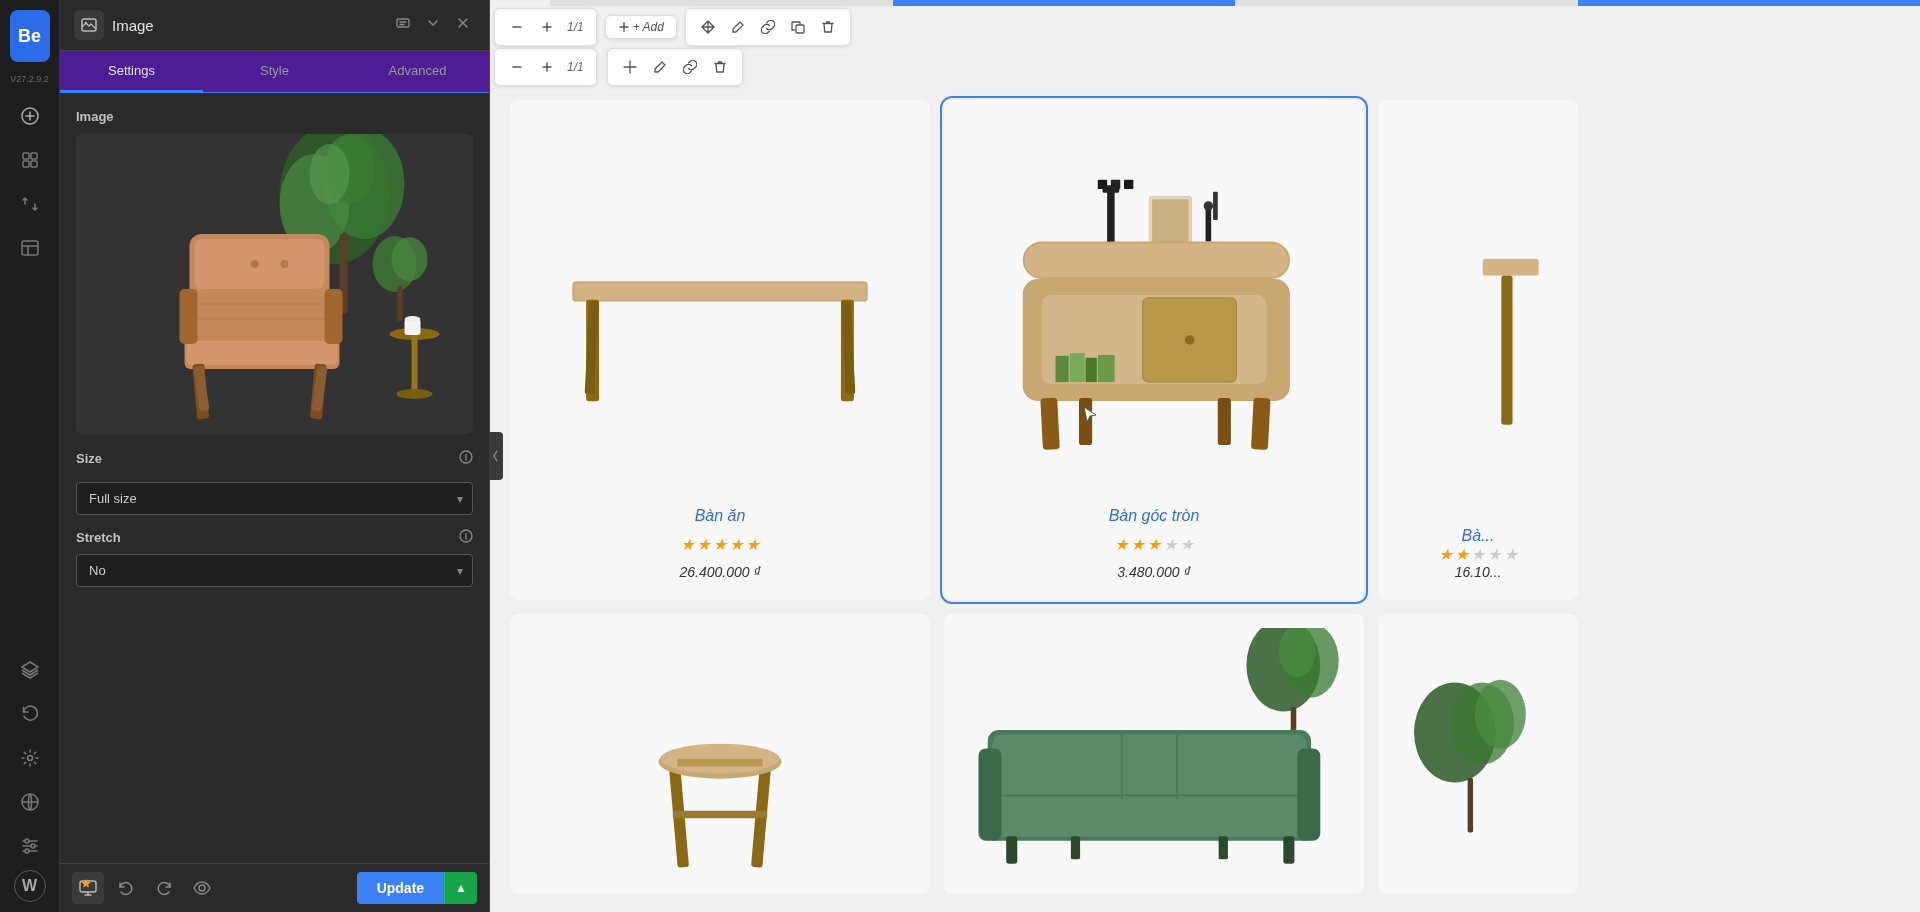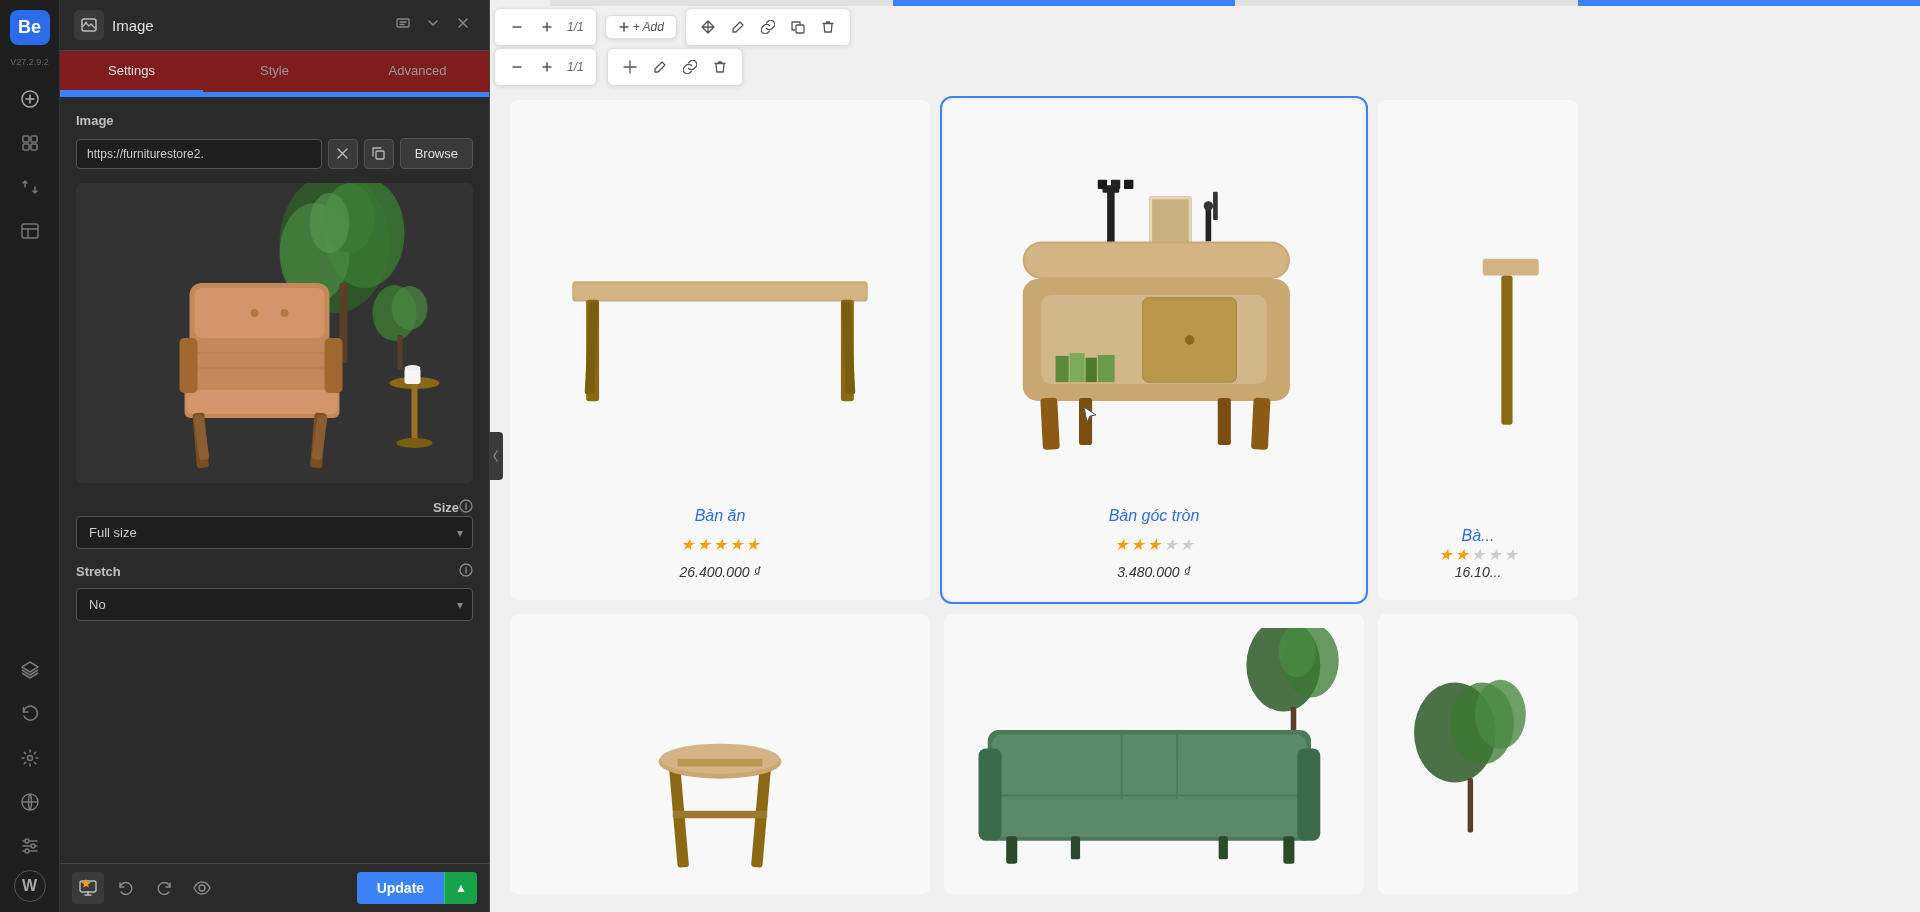--- a/index.html
+++ b/index.html
@@ -10,21 +10,21 @@
       width: 60px;
       background: #1e1e1e;
       display: flex;
       flex-direction: column;
       align-items: center;
       padding: 10px 0;
       gap: 4px;
       border-right: 1px solid #333;
     }
     .app-logo {
-      width: 40px; height: 35px;
+      width: 40px; height: 52px;
       background: #2d6ce8;
       border-radius: 8px;
       display: flex; align-items: center; justify-content: center;
       color: white; font-weight: 900; font-size: 18px;
       margin-bottom: 8px;
     }
     .version-text {
       font-size: 9px; color: #666; margin-bottom: 8px;
     }
     .sidebar-icon {
@@ -66,22 +66,22 @@
     .panel-header-icons {
       display: flex; gap: 6px; align-items: center;
     }
     .ph-icon {
       color: #999; cursor: pointer; font-size: 16px; padding: 4px;
     }
 
     
     .panel-tabs {
       display: flex;
-      border-bottom: 5px solid #3b82f6;
-      background: #7f1d1d;
+      border-bottom: 1px solid #3b82f6;
+      background: #4c1d95;
       align-items: center;
     }
     .tab {
       flex: 1;
       text-align: center;
       padding: 12px 0;
       font-size: 13px;
       color: #999;
       cursor: pointer;
       border-bottom: 2px solid transparent;
@@ -140,21 +140,21 @@
       overflow: hidden;
       display: flex; align-items: center; justify-content: center;
       margin-bottom: 16px;
       position: relative;
     }
     
     .chair-svg { width: 100%; height: 100%; }
 
     
     .size-row {
-      display: flex; align-items: center; justify-content: flex-end; margin-bottom: 0;
+      display: flex; align-items: center; justify-content: space-between; margin-bottom: 15px;
     }
     .size-label { color: #c0c0c0; font-size: 13px; font-weight: 600; }
     .info-icon { color: #888; font-size: 13px; cursor: pointer; }
     .select-wrapper {
       position: relative;
       width: 100%;
     }
     .select-control {
       width: 100%;
       background: #1e1e1e;
@@ -456,35 +456,20 @@
 
   <div class="panel-tabs">
     <div class="tab active">Settings</div>
     <div class="tab">Style</div>
     <div class="tab">Advanced</div>
   </div>
 
   <div class="panel-content">
 
     <div class="section-label">Image</div>
-    <div class="url-row">
-      <input type="text" class="url-input" value="https://furniturestore2." style="">
-      <div class="icon-btn">
-        <svg width="13" height="13" viewBox="0 0 13 13" fill="none">
-            <path d="M2 2l9 9M11 2L2 11" stroke="#bbb" stroke-width="1.4" stroke-linecap="round"></path>
-          </svg>
-      </div>
-      <div class="icon-btn">
-        <svg width="13" height="13" viewBox="0 0 13 13" fill="none">
-            <rect x="4" y="4" width="8" height="8" rx="1" stroke="#bbb" stroke-width="1.3"></rect>
-            <path d="M1 9V1h8" stroke="#bbb" stroke-width="1.3" stroke-linecap="round" stroke-linejoin="round"></path>
-          </svg>
-      </div>
-      <button class="browse-btn">Browse</button>
-    </div>
 
     <div class="image-preview">
 
       <svg class="chair-svg" viewBox="0 0 340 300" xmlns="http://www.w3.org/2000/svg">
 
         <ellipse cx="230" cy="60" rx="55" ry="70" fill="#2d5a27" opacity="0.9"></ellipse>
         <ellipse cx="260" cy="50" rx="40" ry="55" fill="#3a7a32" opacity="0.8"></ellipse>
         <ellipse cx="210" cy="70" rx="35" ry="50" fill="#4a8a42" opacity="0.7"></ellipse>
         <ellipse cx="245" cy="35" rx="25" ry="35" fill="#3a7a32" opacity="0.9"></ellipse>
         <ellipse cx="225" cy="40" rx="20" ry="30" fill="#5a9a52" opacity="0.6"></ellipse>

